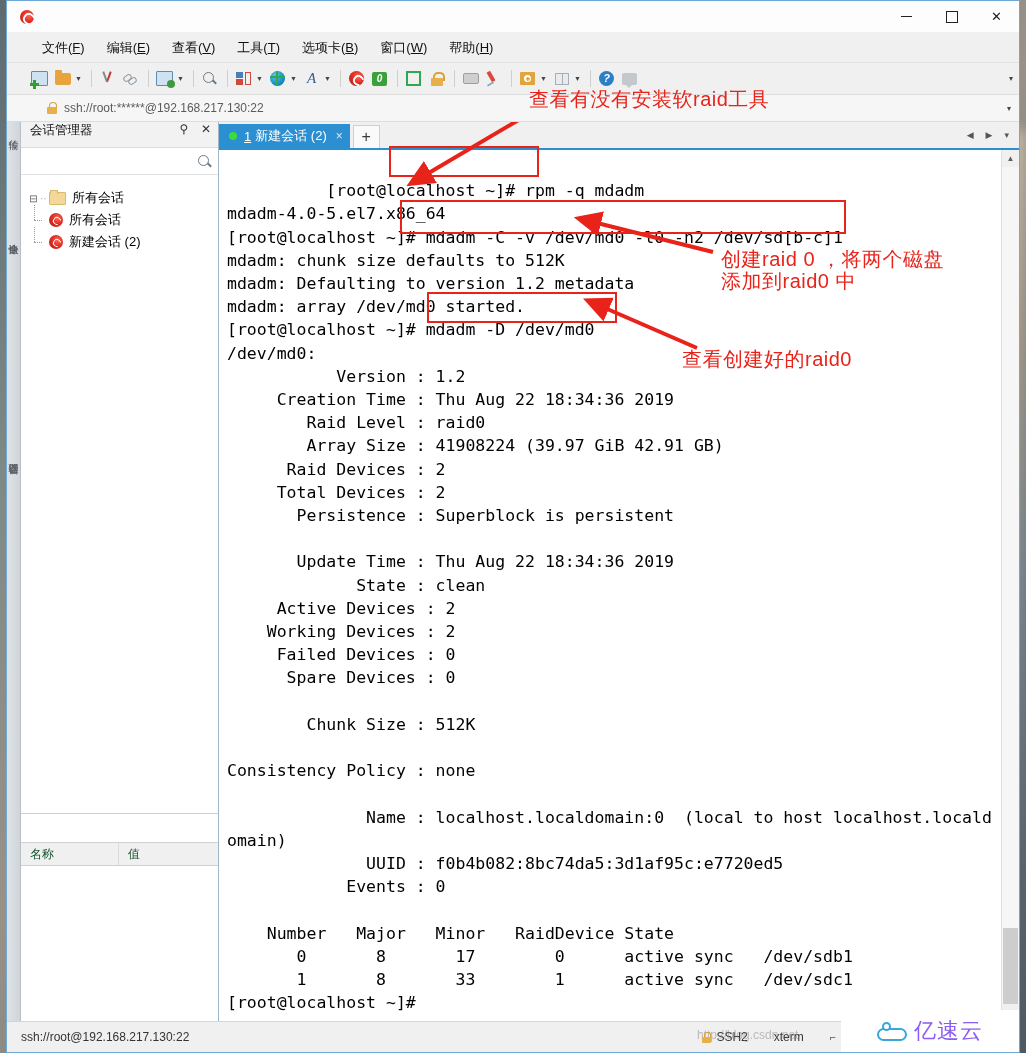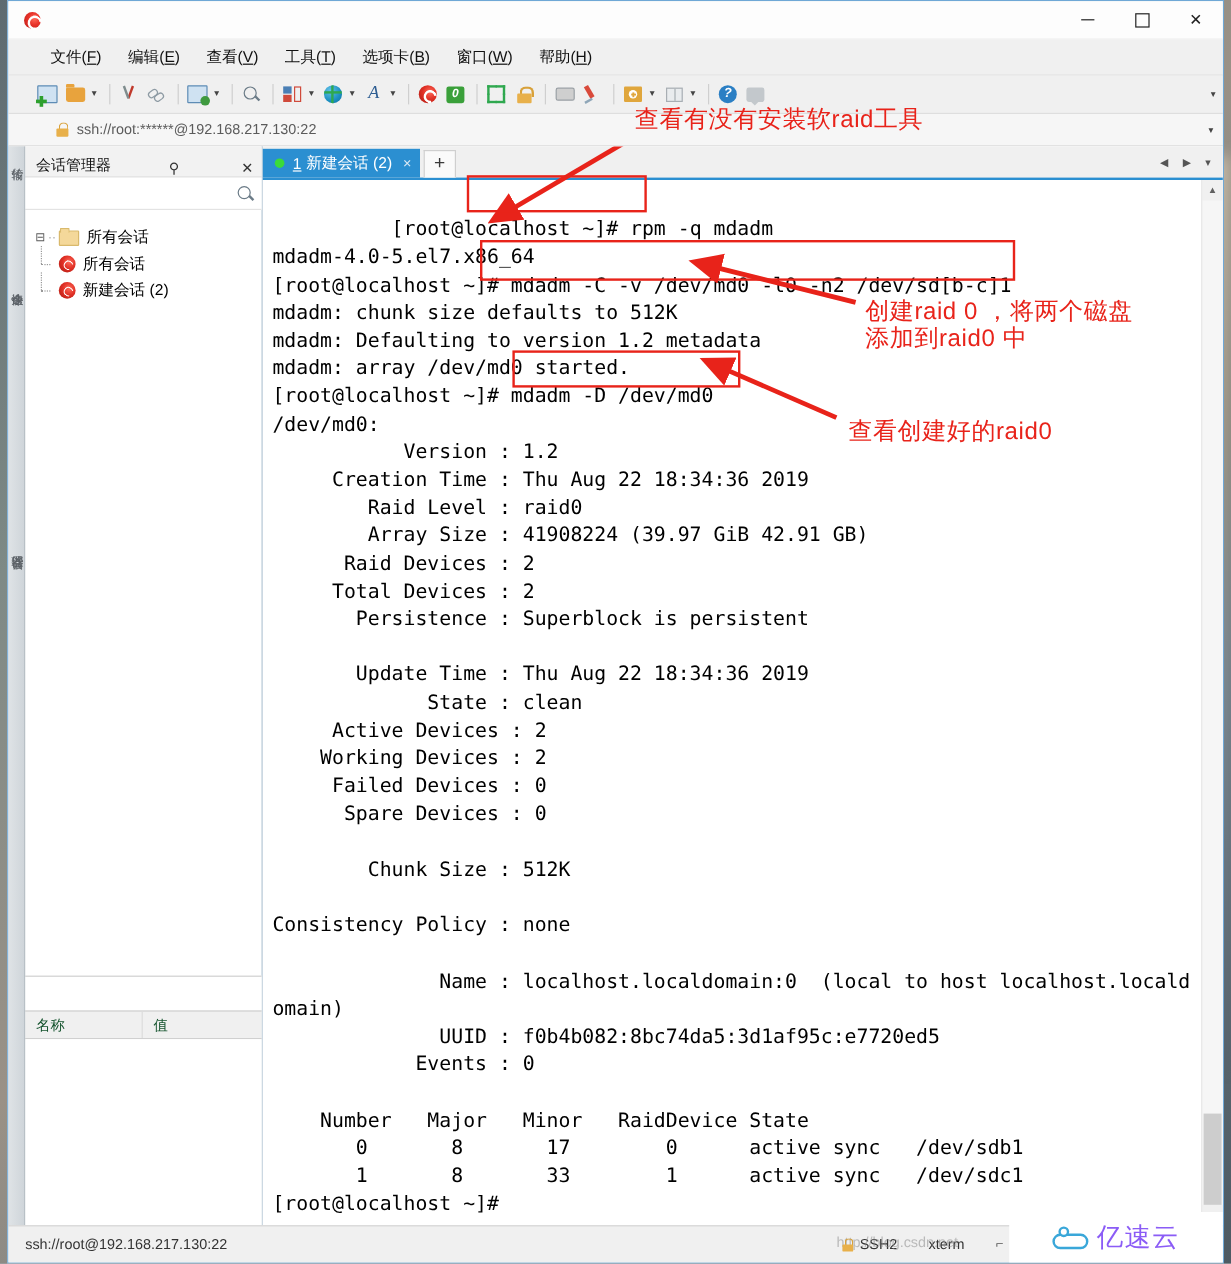--- a/index.html
+++ b/index.html
@@ -211,23 +211,22 @@
     padding: 4px 0;
   }
 
   
   #sessionpane {
     width: 197px; background: #fff; display: flex; flex-direction: column;
     border-right: 1px solid #9fb6c8; flex:none;
   }
   #sp-header {
     height: 25px; min-height:25px; background: #f2f2f2;
-    display:flex; align-items:flex-end; padding: 0 5px 0 9px;
+    display:flex; align-items:flex-start; padding: 0 5px 0 9px;
     border-bottom: 1px solid #dcdcdc;
-    gap: 39px;
   }
   #sp-title { font-size: 12.5px; color: #111; }
   #sp-header .sp-btn { margin-left: 8px; font-size: 12px; color:#333; width:14px; text-align:center;}
   #sp-search {
     height: 26px; min-height:26px; border-bottom: 1px solid #e3e3e3;
     display:flex; align-items:center; padding: 0 6px 0 8px;
     background:#fff;
   }
   #sp-search .inp { flex:1; font-size:12px; color:#222; }
   #sp-tree { flex: 1; padding: 12px 0 0 6px; font-size: 13px; overflow:hidden; }
@@ -621,21 +620,21 @@
         <line x1="690" y1="226" x2="598" y2="186" stroke="#e8231a" stroke-width="4" marker-end="url(#ah)"></line>
       </svg>
 
       <div class="ann-box" style="left:382px; top:24px;  width:150px; height:31px;"></div>
       <div class="ann-box" style="left:393px; top:78px;  width:446px; height:34px;"></div>
       <div class="ann-box" style="left:420px; top:170px; width:190px; height:31px;"></div>
 
       <div class="ann-text" style="left:522px; top:-36px;">查看有没有安装软raid工具</div>
       <div class="ann-text" style="left:714px; top:124px;">创建raid 0 ，将两个磁盘</div>
       <div class="ann-text" style="left:714px; top:146px;">添加到raid0 中</div>
-      <div class="ann-text" style="left:700px; top:224px;">查看创建好的raid0</div>
+      <div class="ann-text" style="left:675px; top:224px;">查看创建好的raid0</div>
     </div>
   </div>
 
   <div id="statusbar">
     <span id="sb-left">ssh://root@192.168.217.130:22</span>
     <span id="watermark-status">http://blog.csdn.net</span>
     <div id="sb-right">
       <span class="sb-cell">
         <i class="sb-lock"></i>
         <span>SSH2</span>

